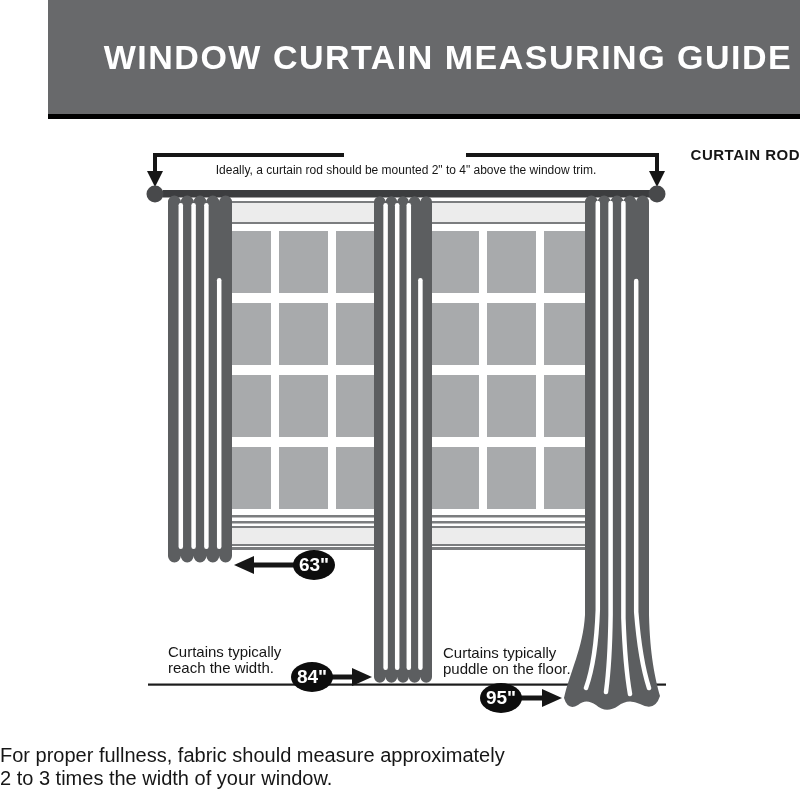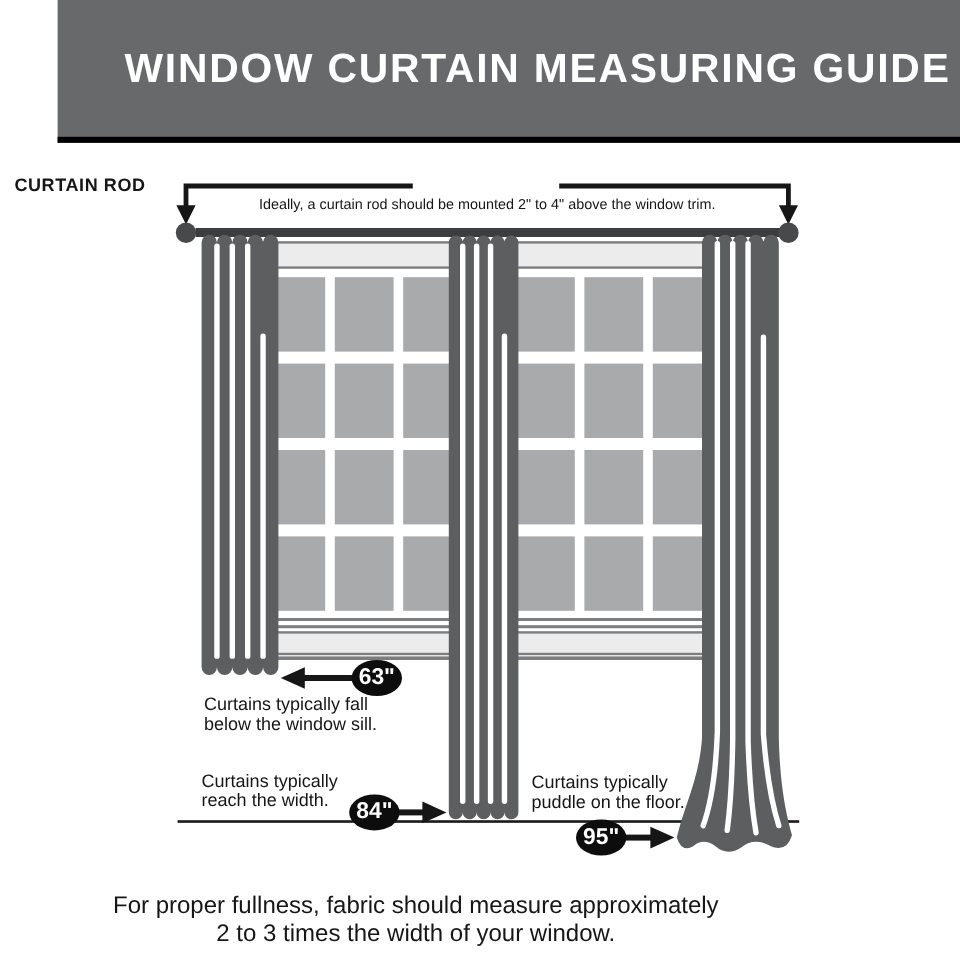--- a/index.html
+++ b/index.html
@@ -15,21 +15,21 @@
   .header{
     position:absolute;left:0;top:0;width:800px;height:114px;
     background:var(--header_bg);border-bottom:5px solid #000;
     display:flex;align-items:center;justify-content:center;margin-left:48px;
   }
   .header h1{
     margin:0;color:#fff;font-size:34px;font-weight:bold;letter-spacing:1.5px;white-space:nowrap;
   }
   
   .rod-label{
-    position:absolute;left:12px;width:788px;top:146px;text-align:left;
+    position:absolute;left:12px;width:788px;top:146px;text-align:right;
     font-size:15px;font-weight:bold;letter-spacing:.5px;
   }
   .rod-desc{
     position:absolute;left:12px;width:788px;top:163px;text-align:center;font-size:12px;
   }
   
   svg.diagram{position:absolute;left:0;top:0;}
   .pane{fill:var(--pane);}
   .trim{fill:var(--trim_fill);stroke:var(--trim_line);stroke-width:2;}
   .trimline{fill:var(--trim_line);}
@@ -45,21 +45,21 @@
   
   .oval{
     position:absolute;background:#0d0d0d;border-radius:50%;color:#fff;
     display:flex;align-items:center;justify-content:center;
     font-size:19px;font-weight:bold;
   }
   
   .note{position:absolute;font-size:15px;line-height:15.5px;white-space:nowrap;}
   
   .footer{
-    position:absolute;left:0;width:693px;top:744px;text-align:center;
+    position:absolute;left:0;width:693px;top:744px;
     font-size:20px;line-height:23px;font-weight:normal;
   }
 </style>
 </head>
 <body>
 
 <div id="stage">
 
   <div class="header">
     <h1>WINDOW CURTAIN MEASURING GUIDE</h1>
@@ -162,24 +162,20 @@
   <div class="oval" style="left:293px;top:550px;width:42px;height:30px;">
     <span>63"</span>
   </div>
   <div class="oval" style="left:291px;top:662px;width:42px;height:30px;">
     <span>84"</span>
   </div>
   <div class="oval" style="left:480px;top:683px;width:42px;height:30px;">
     <span>95"</span>
   </div>
 
-  <div class="note" style="left:170px;top:580px;">
-    <div>Curtains typically fall</div>
-    <div>below the window sill.</div>
-  </div>
   <div class="note" style="left:168px;top:644px;">
     <div>Curtains typically</div>
     <div>reach the width.</div>
   </div>
   <div class="note" style="left:443px;top:645px;">
     <div>Curtains typically</div>
     <div>puddle on the floor.</div>
   </div>
 
   <div class="footer">

